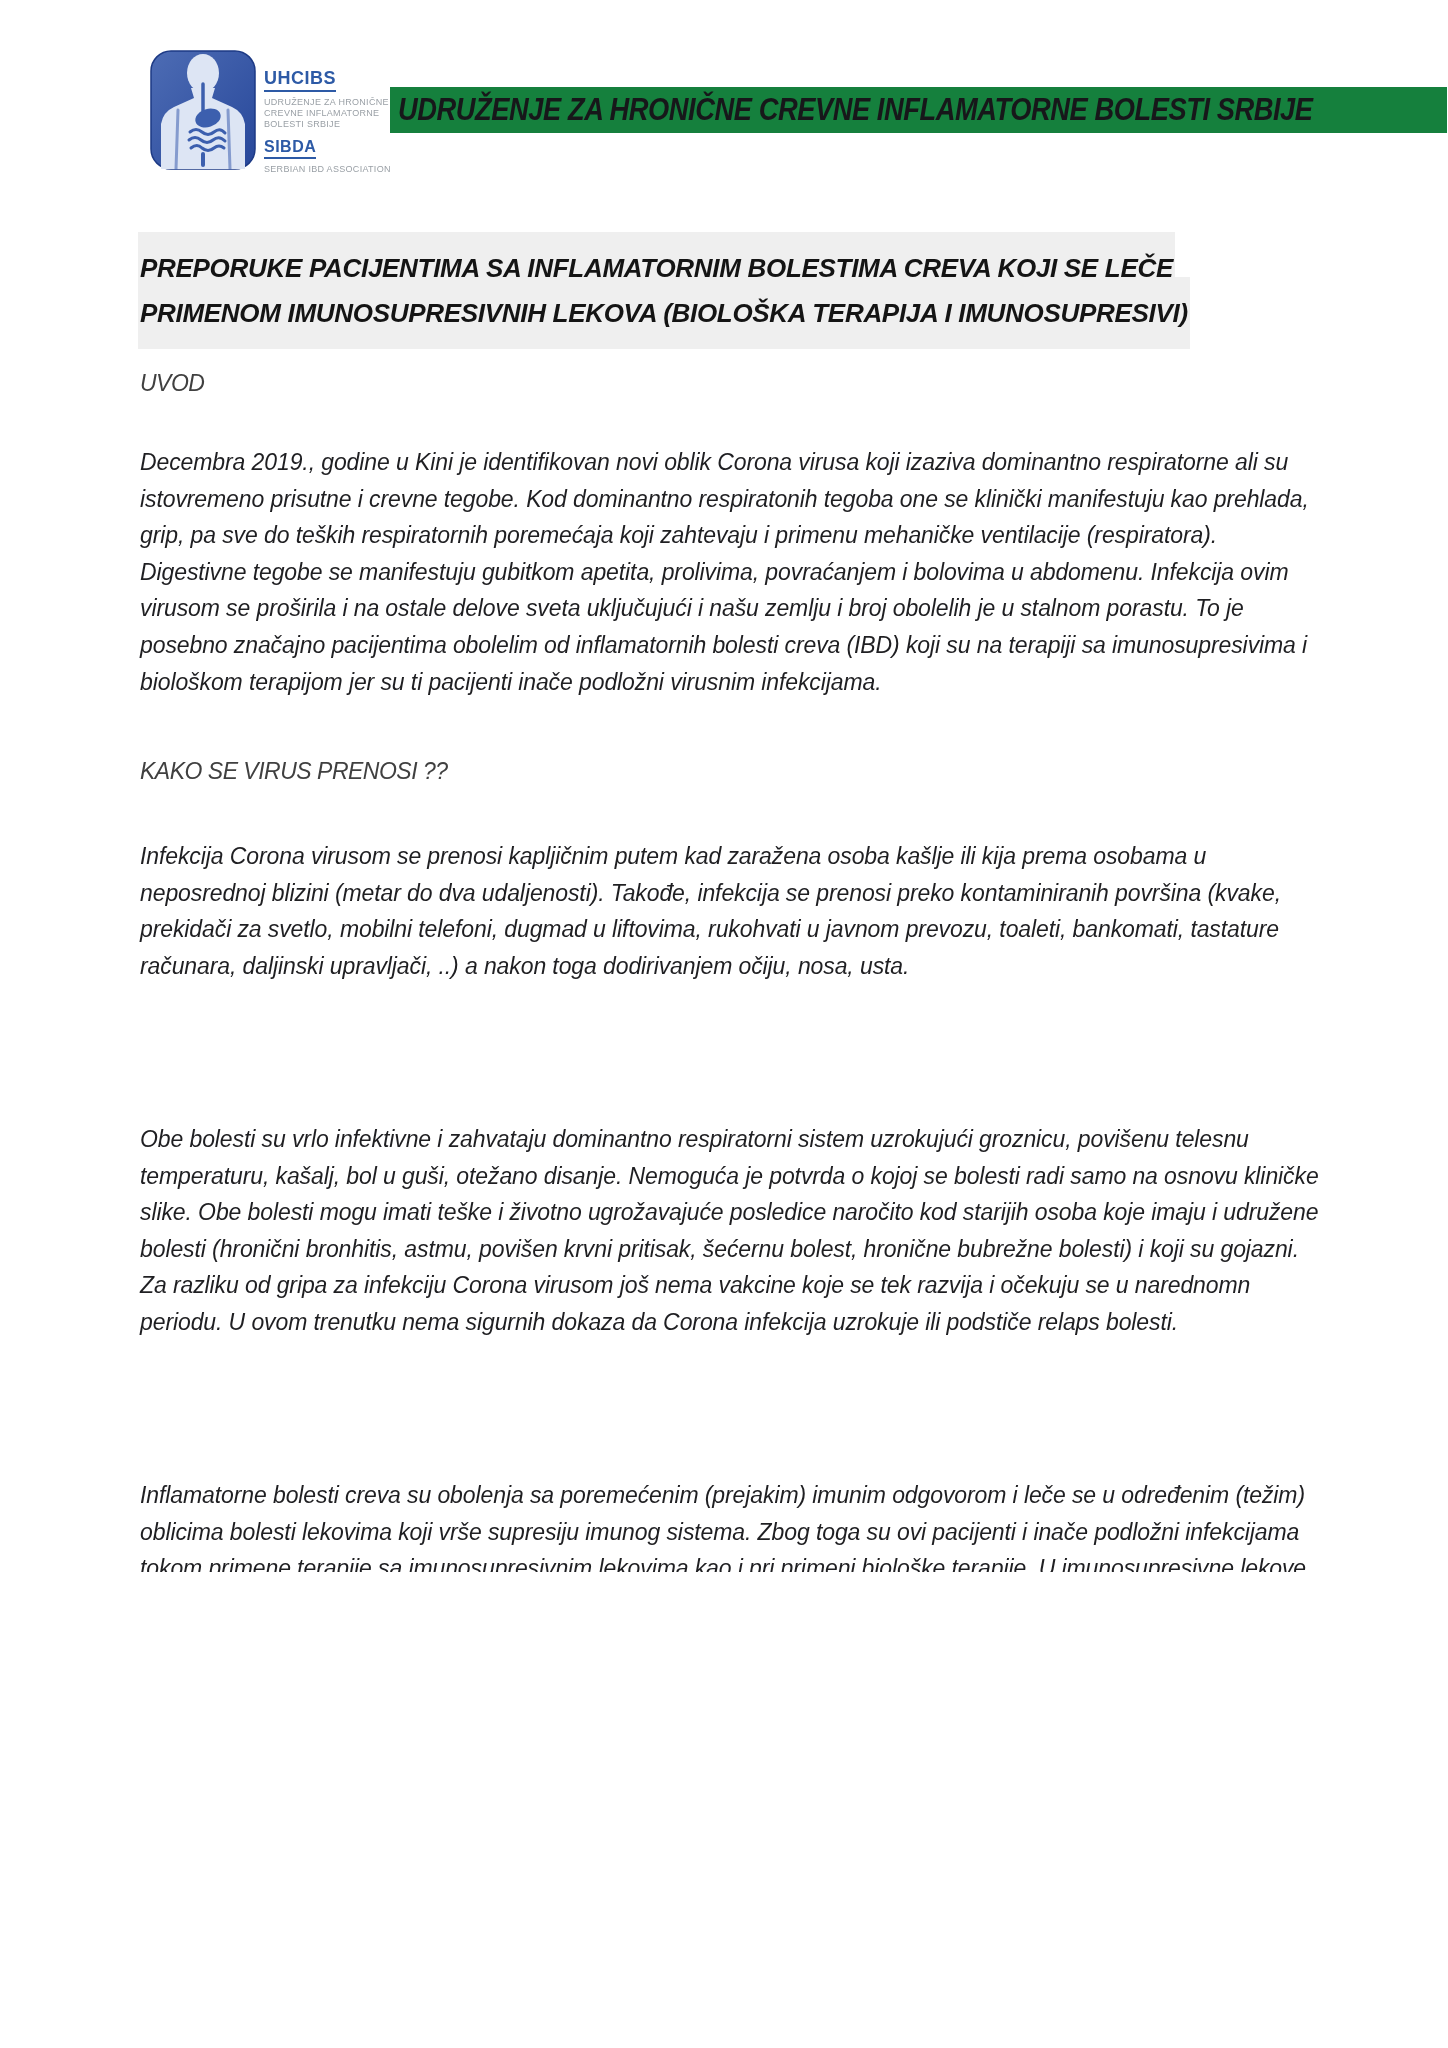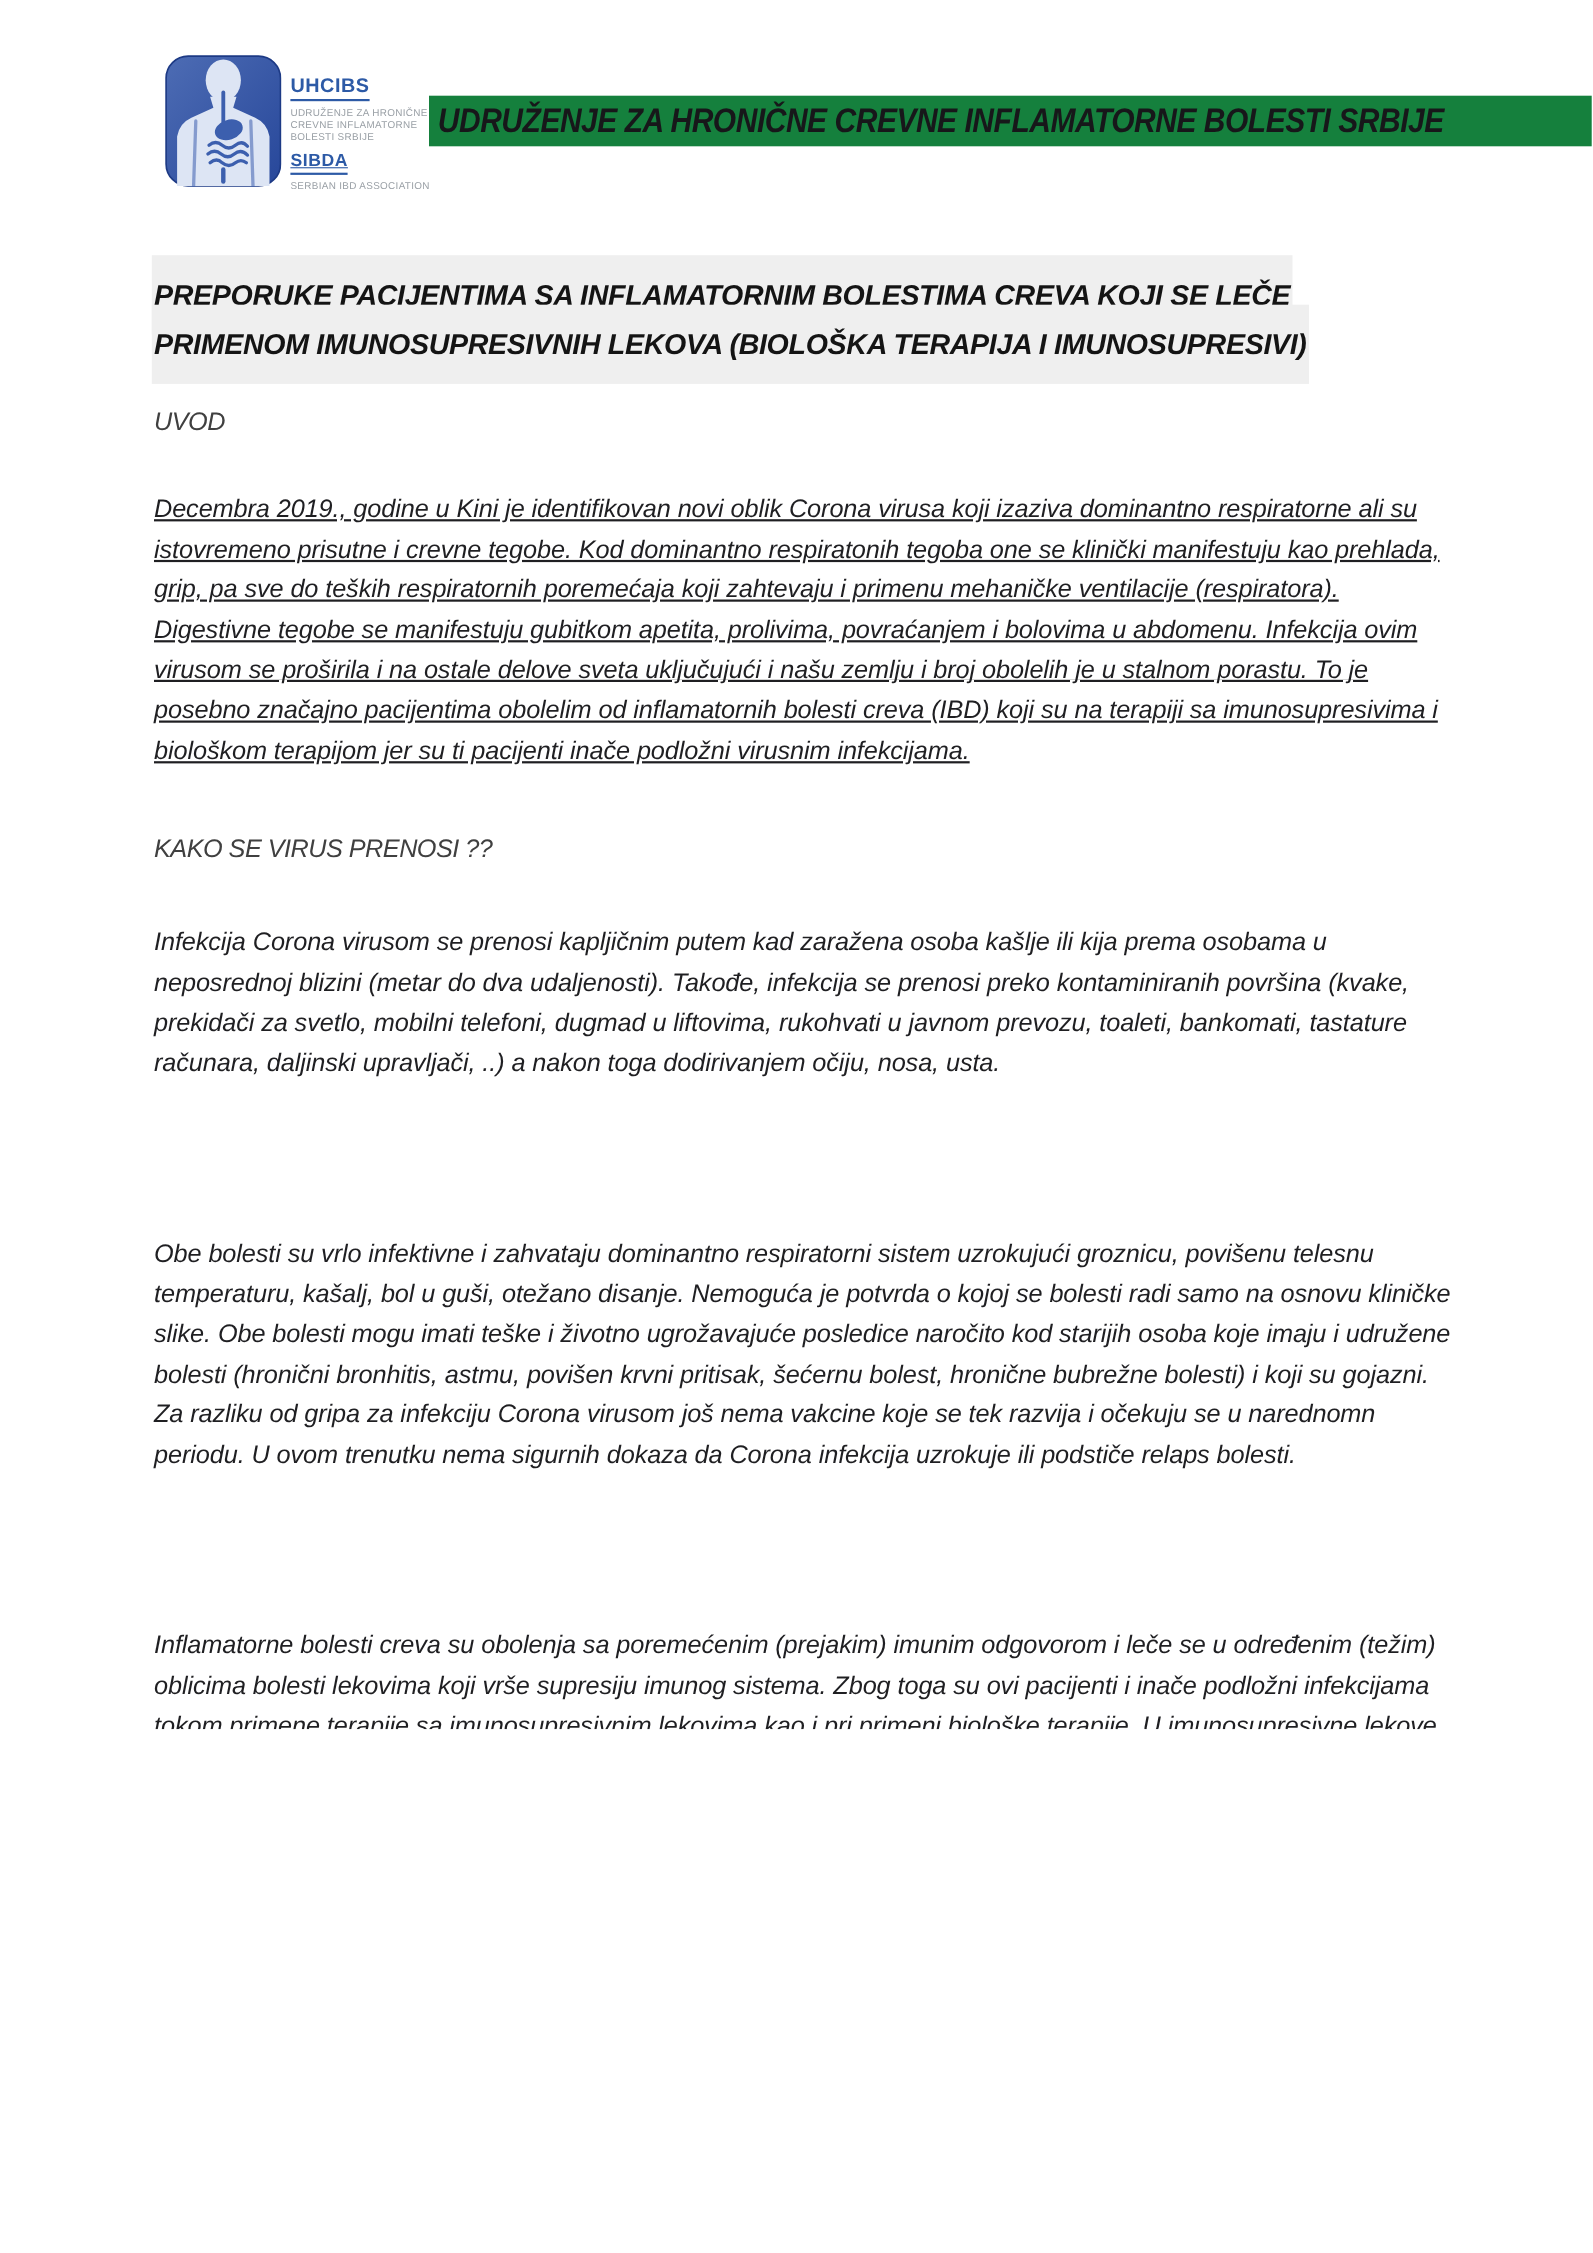--- a/index.html
+++ b/index.html
@@ -9,21 +9,21 @@
   }
 
   
   .logo-box { position:absolute; left:150px; top:50px; }
   .logo-textcol { position:absolute; left:264px; top:68px; width:140px; }
   .logo-acr {
     display:inline-block; font-weight:bold; color:#2d5aa6; letter-spacing:.5px;
     border-bottom:2px solid #2d5aa6; padding-bottom:1px;
   }
   .logo-acr.first { font-size:18px; }
-  .logo-acr.second { font-size:16px; margin-top:8px;text-decoration:underline; }
+  .logo-acr.second { font-size:16px; margin-top:8px; }
   .logo-small { font-size:9px; color:#9aa0a6; line-height:11px; letter-spacing:.3px; margin-top:5px; }
 
   .banner {
     position:absolute; left:390px; top:87px; height:46px; background:#15803d;
     display:inline-flex; align-items:center; padding:0 10px 0 8px; white-space:nowrap;
   }
   .banner-text {
     font-size:31px; font-weight:bold; font-style:italic; color:#17171a;
     letter-spacing:-.5px; transform:scaleX(.88); transform-origin:left center;
   }
@@ -41,21 +41,21 @@
 
   
   .sec-heading {
     position:absolute; left:140px; font-size:23px; font-weight:normal; font-style:italic;
     letter-spacing:-.5px; color:#404040; white-space:nowrap;
   }
   .sec-body {
     position:absolute; left:140px; width:1180px; font-size:23px; font-style:italic;
     line-height:36.6px; color:#1f1f22; letter-spacing:-.1px;
   }
-  .h0 { top:370px; } .p0 { top:444px;text-decoration:underline; }
+  .h0 { top:370px; } .p0 { top:444px; }
   .h1 { top:758px; } .p1 { top:838px; }
   .h2 { top:1052px; } .p2 { top:1121px; }
   .h3 { top:1407px; } .p3 { top:1477px; }
 
   
   .footer-left { position:absolute; left:140px; top:1900px; font-size:21px; font-style:italic; color:#1f1f22; }
   .footer-page { position:absolute; left:1346px; top:1930px; font-size:21px; font-style:italic; color:#1f1f22; }
 </style>
 </head>
 <body>

